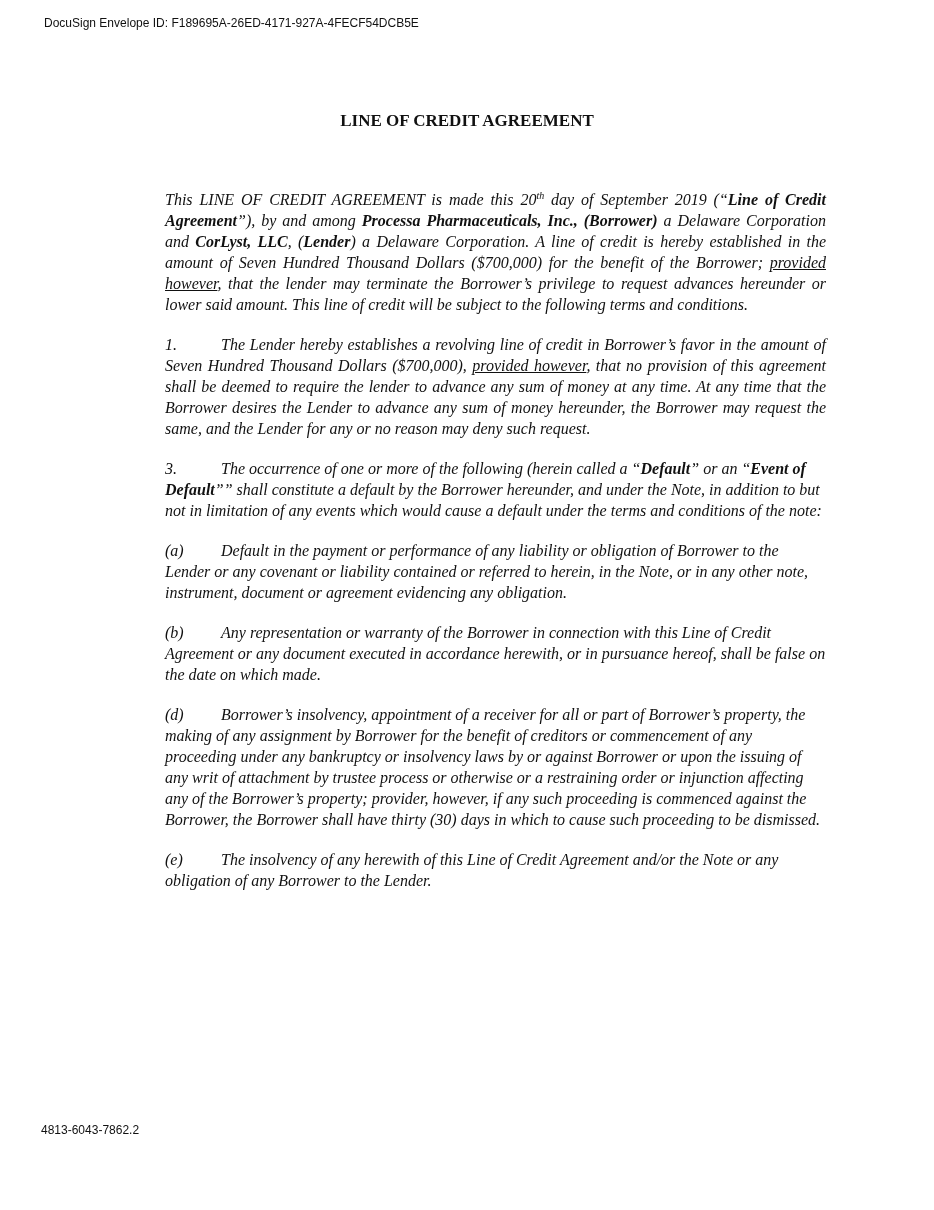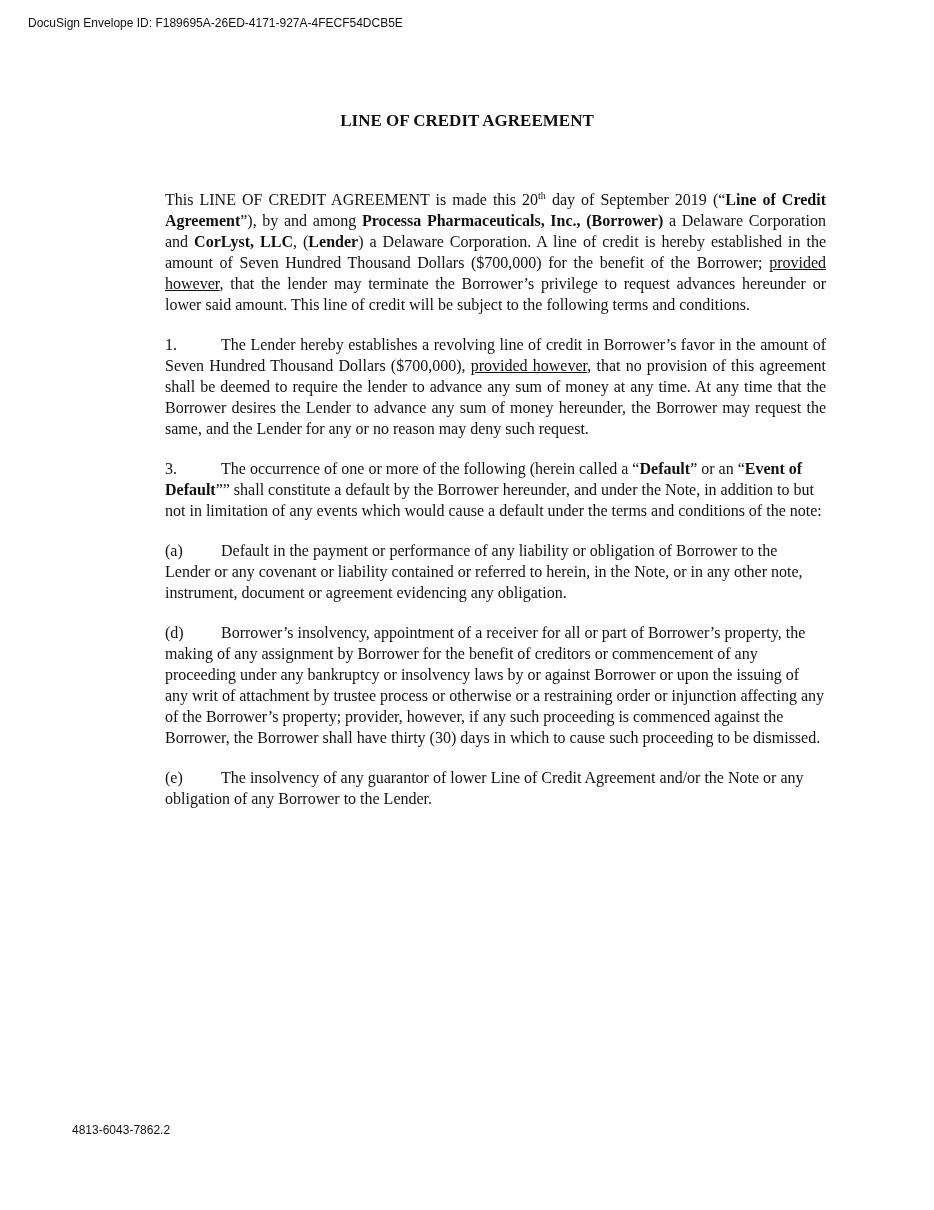--- a/index.html
+++ b/index.html
@@ -1,45 +1,46 @@
 <!DOCTYPE html>
 <html><head>
 <meta charset="utf-8">
 <style>
   html, body { margin:0; padding:0; background:#ffffff; }
   body { width:934px; height:1210px; position:relative; overflow:hidden; color:#111; }
-  .envelope { position:absolute; left:28px; top:16px; font-family:"Liberation Sans", sans-serif; font-size:12px; color:#111; }
+  .envelope { position:absolute; left:44px; top:16px; font-family:"Liberation Sans", sans-serif; font-size:12px; color:#111; }
   .title { position:absolute; left:0; width:934px; top:111px; text-align:center; font-family:"Liberation Serif", serif; font-weight:bold; font-size:17px; }
   .body { position:absolute; left:110px; width:716px; top:189px; font-family:"Liberation Serif", serif; font-size:16px; line-height:21px; }
-  .para { margin:0 0 19px 0; }
+  .para { margin:0 0 19px 0;font-style:italic; }
   .para.justify { text-align:justify; }
   .num { display:inline-block; width:56px; }
   .first { padding-left:55px; }
   .u { text-decoration:underline; }
   b { font-weight:bold; }
   sup { font-size:10px; line-height:0; }
-  .footer { position:absolute; left:72px; top:1123px; font-family:"Liberation Sans", sans-serif; font-size:12px; }
+  .footer { position:absolute; left:41px; top:1123px; font-family:"Liberation Sans", sans-serif; font-size:12px; }
 </style>
 </head>
 <body>
 
 <div class="envelope">DocuSign Envelope ID: F189695A-26ED-4171-927A-4FECF54DCB5E</div>
 
 <div class="title">LINE OF CREDIT AGREEMENT</div>
 
 <div class="body">
   <p class="para justify first"><span>This LINE OF CREDIT AGREEMENT is made this 20</span><sup>th</sup><span> day of September 2019 (“</span><b>Line of Credit Agreement</b><span>”), by and among </span><b>Processa Pharmaceuticals, Inc., (Borrower)</b><span> a Delaware Corporation and </span><b>CorLyst, LLC</b><span>, (</span><b>Lender</b><span>) a Delaware Corporation.  A line of credit is hereby established in the amount of Seven Hundred Thousand Dollars ($700,000) for the benefit of the Borrower; </span><span class="u">provided however</span><span>, that the lender may terminate the Borrower’s privilege to request advances hereunder or lower said amount.  This line of credit will be subject to the following terms and conditions.</span></p>
 
   <p class="para justify first"><span class="num">1.</span><span>The Lender hereby establishes a revolving line of credit in Borrower’s favor in the amount of Seven Hundred Thousand Dollars ($700,000), </span><span class="u">provided however</span><span>, that no provision of this agreement shall be deemed to require the lender to advance any sum of money at any time.  At any time that the Borrower desires the Lender to advance any sum of money hereunder, the Borrower may request the same, and the Lender for any or no reason may deny such request.</span></p>
 
 
   <p class="para first"><span class="num">3.</span><span>The occurrence of one or more of the following (herein called a “</span><b>Default</b><span>” or an “</span><b>Event of Default</b><span>”” shall constitute a default by the Borrower hereunder, and under the Note, in addition to but not in limitation of any events which would cause a default under the terms and conditions of the note:</span></p>
 
   <p class="para first"><span class="num">(a)</span><span>Default in the payment or performance of any liability or obligation of Borrower to the Lender or any covenant or liability contained or referred to herein, in the Note, or in any other note, instrument, document or agreement evidencing any obligation.</span></p>
 
+  <p class="para first"><span class="num">(b)</span><span>Any representation or warranty of the Borrower in connection with this Line of Credit Agreement or any document executed in accordance herewith, or in pursuance hereof, shall be false on the date on which made.</span></p>
 
 
   <p class="para first"><span class="num">(d)</span><span>Borrower’s insolvency, appointment of a receiver for all or part of Borrower’s property, the making of any assignment by Borrower for the benefit of creditors or commencement of any proceeding under any bankruptcy or insolvency laws by or against Borrower or upon the issuing of any writ of attachment by trustee process or otherwise or a restraining order or injunction affecting any of the Borrower’s property; provider, however, if any such proceeding is commenced against the Borrower, the Borrower shall have thirty (30) days in which to cause such proceeding to be dismissed.</span></p>
 
-  <p class="para first"><span class="num">(e)</span><span>The insolvency of any guarantor of lower Line of Credit Agreement and/or the Note or any obligation of any Borrower to the Lender.</span></p>
+  <p class="para first"><span class="num">(e)</span><span>The insolvency of any herewith of this Line of Credit Agreement and/or the Note or any obligation of any Borrower to the Lender.</span></p>
 </div>
 
 <div class="footer">4813-6043-7862.2</div>
 
 </body></html>

